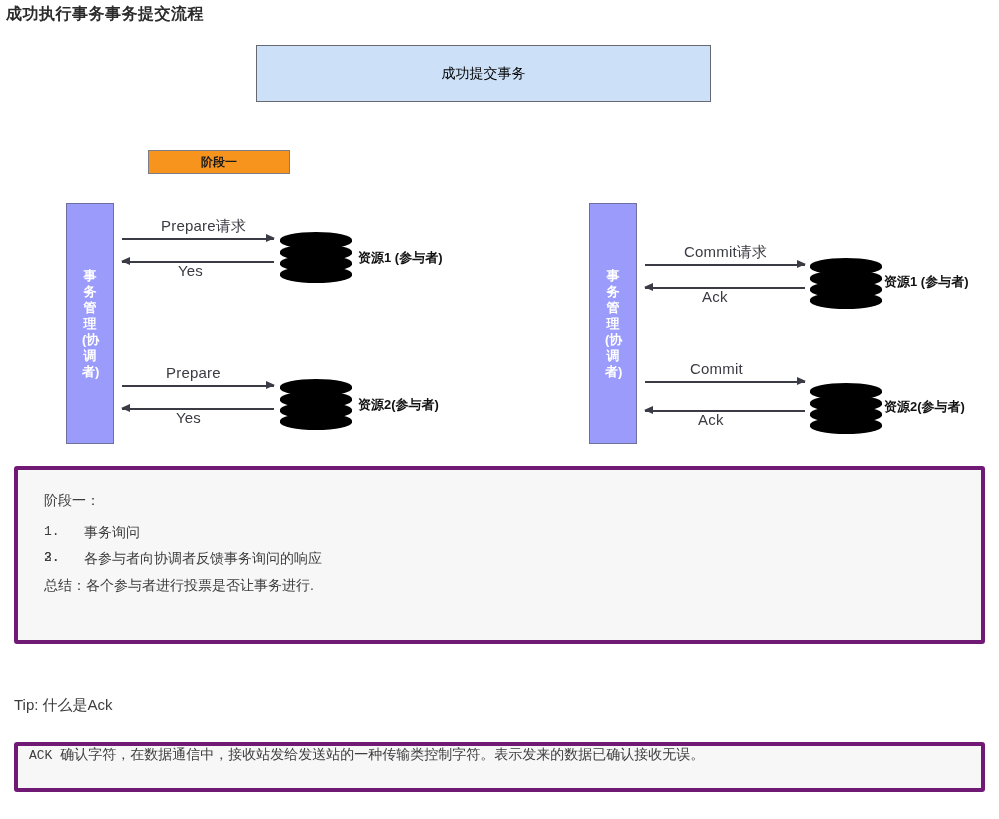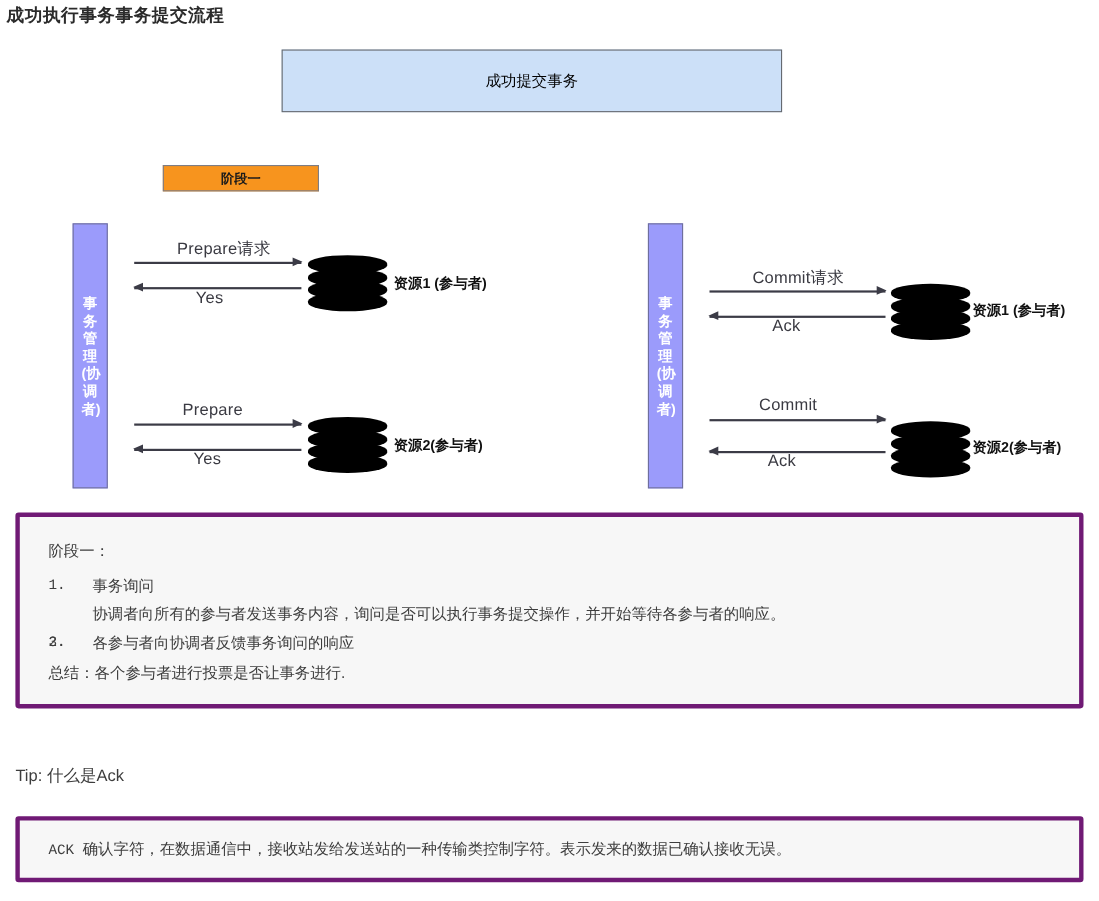--- a/index.html
+++ b/index.html
@@ -64,21 +64,21 @@
     font-size: 12px;
     font-weight: bold;
     color: #1b1b1b;
   }
   .stage-badge.one  { left: 148px; top: 122px; width: 142px; }
   .stage-badge.two  { left: 676px; top: 123px; width: 142px; }
 
   .coordinator {
     position: absolute;
     top: 175px;
-    width: 32px;
+    width: 48px;
     height: 241px;
     background: #9b9bfb;
     border: 1.5px solid #6f6f9c;
     box-sizing: border-box;
     color: #ffffff;
     font-size: 13px;
     font-weight: bold;
     line-height: 16px;
     display: flex;
     align-items: center;
@@ -170,24 +170,23 @@
     left: 14px;
     top: 466px;
     width: 971px;
     height: 178px;
     padding: 22px 26px 0 26px;
   }
   .box-ack {
     left: 14px;
     top: 742px;
     width: 971px;
-    height: 60px;
-    padding: 0 26px;
+    height: 50px;
+    padding: 0 11px;
     display: flex;
-    align-items: center;
   }
 
   .step-heading {
     font-size: 14px;
     color: #3d3d3d;
     margin-bottom: 9px;
   }
   .steps-list {
     margin: 0;
     padding: 0;
@@ -334,21 +333,20 @@
   <div class="arrow-label" style="left:698px; top:383px;">Ack</div>
 
 </div>
 
 <div class="info-box box-steps">
   <div class="step-heading">阶段一：</div>
   <ul class="steps-list">
     <li>
       <span class="num">1.</span>
       <span>事务询问</span>
-      <span class="sub">协调者向所有的参与者发送事务内容，询问是否可以执行事务提交操作，并开始等待各参与者的响应。</span>
     </li>
     <li>
       <span class="num">2.</span>
     </li>
     <li>
       <span class="num">3.</span>
       <span>各参与者向协调者反馈事务询问的响应</span>
     </li>
   </ul>
   <div class="summary-line">总结：各个参与者进行投票是否让事务进行.</div>

